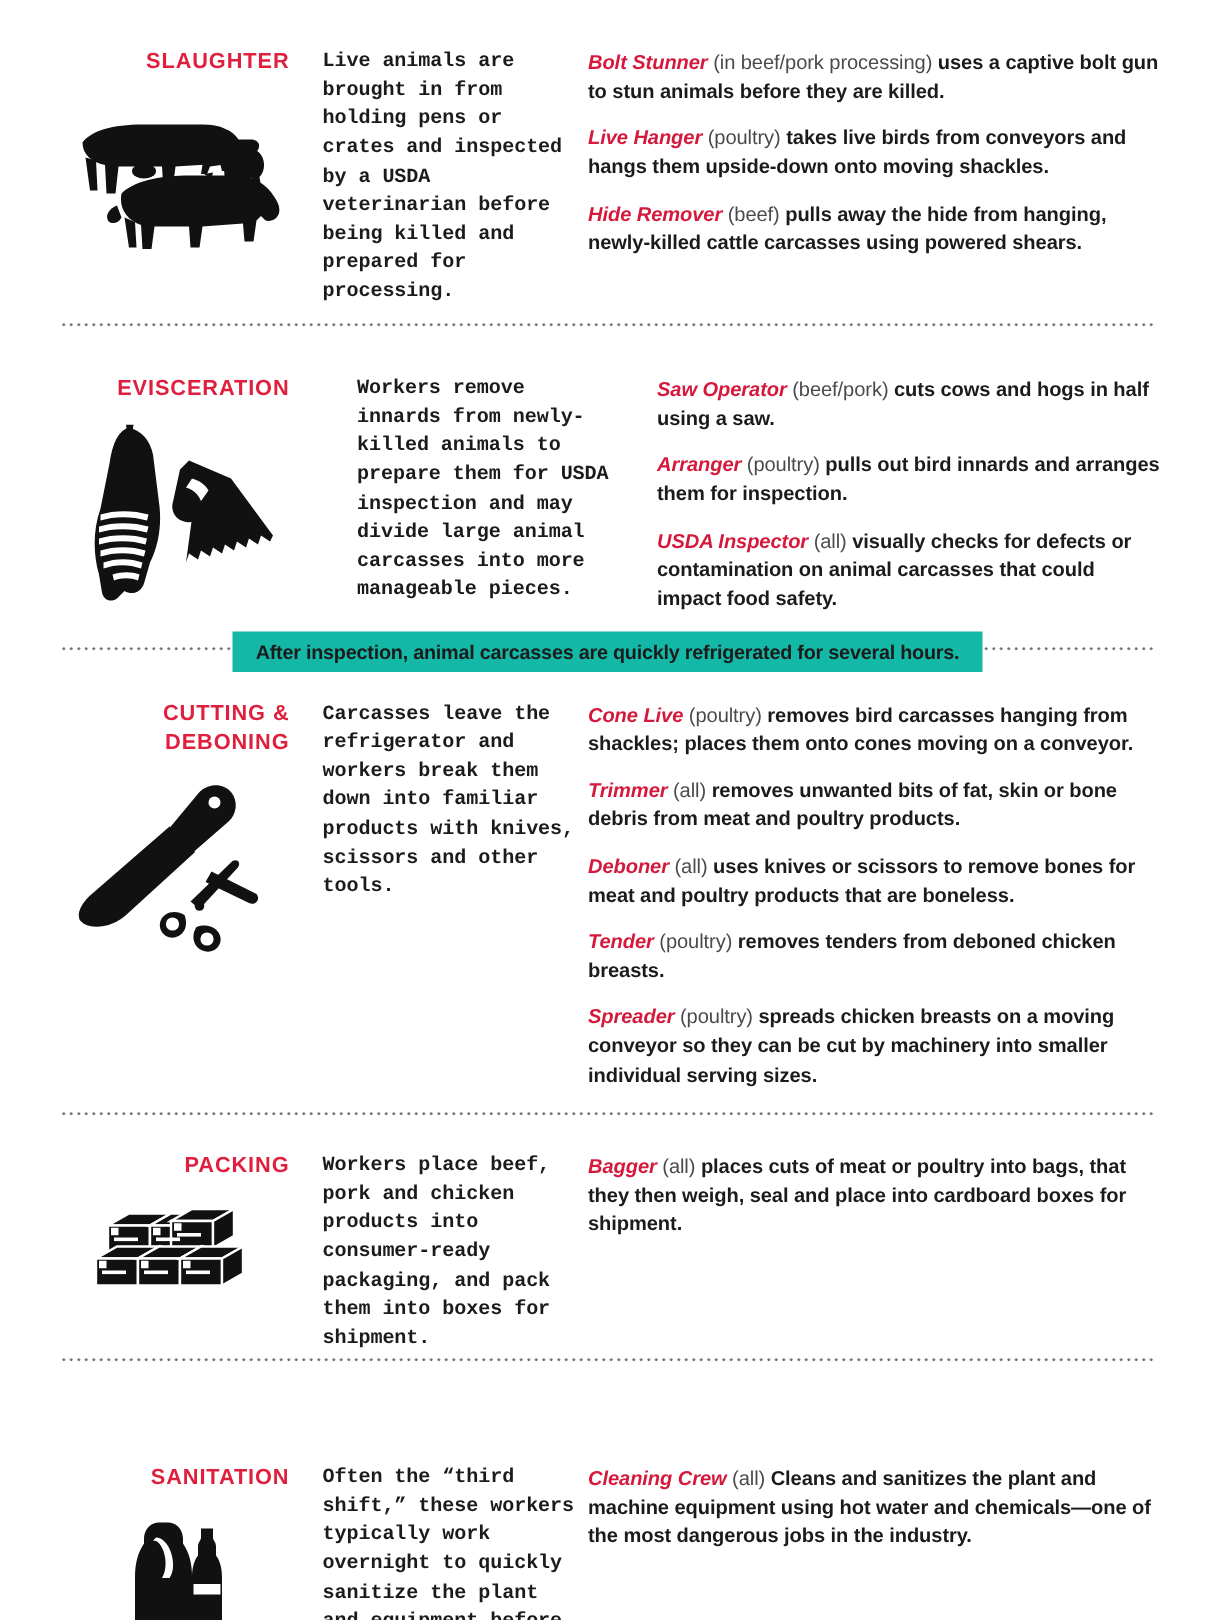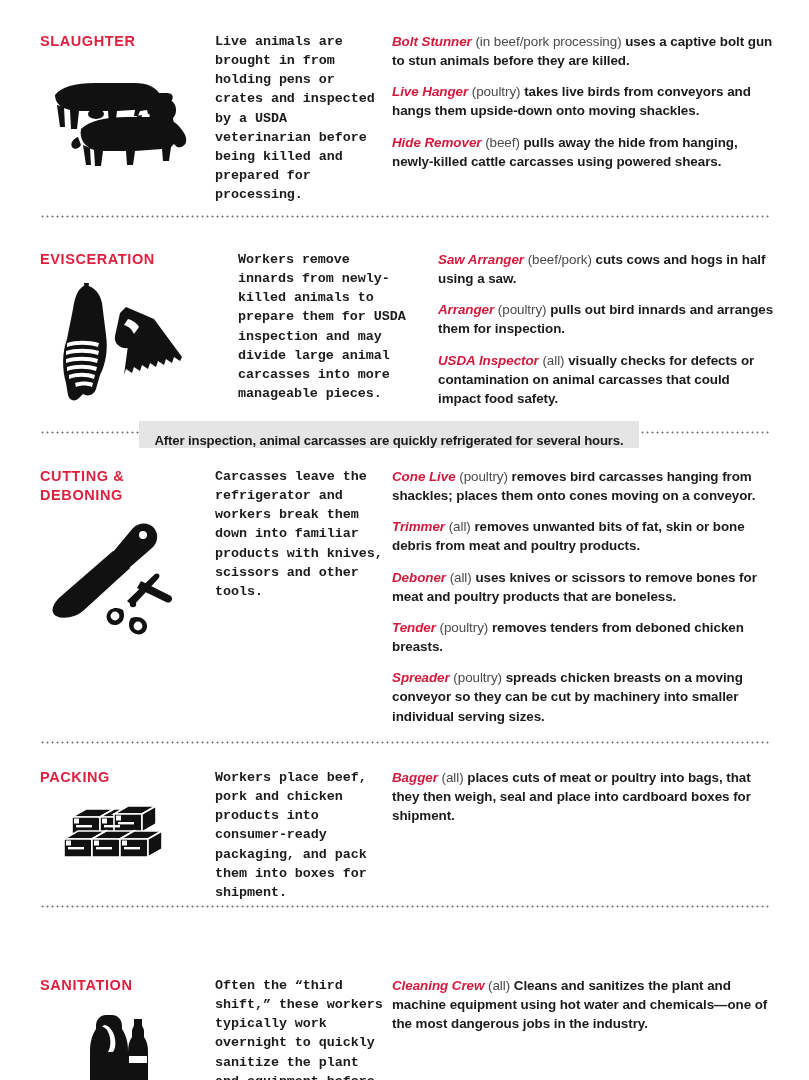--- a/index.html
+++ b/index.html
@@ -46,21 +46,21 @@
     flex: 0 0 215px;
     padding-left: 40px;
   }
 
   .stage-title {
     color: #df1f3e;
     font-size: 14.5px;
     font-weight: bold;
     letter-spacing: 0.6px;
     line-height: 1.28;
-    text-align: left;
+    text-align: right;
     padding-right: 22px;
     text-transform: uppercase;
   }
 
   .icon-wrap {
     margin-top: 14px;
     padding-right: 22px;
     display: flex;
     justify-content: center;
     align-items: flex-start;
@@ -101,26 +101,26 @@
   }
   .role-scope {
     color: #4a4a4d;
     font-weight: normal;
   }
   .role-desc { font-weight: bold; }
 
   
   .banner {
     position: absolute;
-    left: 139px;
+    left: 155px;
     width: 500px;
     height: 27px;
-    background: #e5e5e5;
+    background: #14b8a6;
     display: flex;
-    align-items: flex-end;
+    align-items: center;
     justify-content: center;
   }
   .banner-text {
     font-size: 13.2px;
     font-weight: bold;
     color: #1b1b1b;
     letter-spacing: -0.15px;
     white-space: nowrap;
   }
 </style>
@@ -201,21 +201,21 @@
           <path d="M84 24 L112 36 L106 46 L98 42 L94 56 C93 62 88 66 82 65 C76 64 72 59 73 53 L78 30 Z"></path>
           <g fill="#ffffff">
             <path d="M86 36 C90 37 95 40 97 44 L92 51 C90 46 86 43 82 42 Z"></path>
           </g>
         </svg>
       </div>
     </div>
     <div class="col-summary">Workers remove innards from newly-killed animals to prepare them for USDA inspection and may divide large animal carcasses into more manageable pieces.</div>
     <div class="col-roles">
       <p class="role">
-        <span class="role-title">Saw Arranger</span>
+        <span class="role-title">Saw Operator</span>
         <span class="role-scope">(beef/pork)</span>
         <span class="role-desc">cuts cows and hogs in half using a saw.</span>
       </p>
       <p class="role">
         <span class="role-title">Arranger</span>
         <span class="role-scope">(poultry)</span>
         <span class="role-desc">pulls out bird innards and arranges them for inspection.</span>
       </p>
       <p class="role">
         <span class="role-title">USDA Inspector</span>

